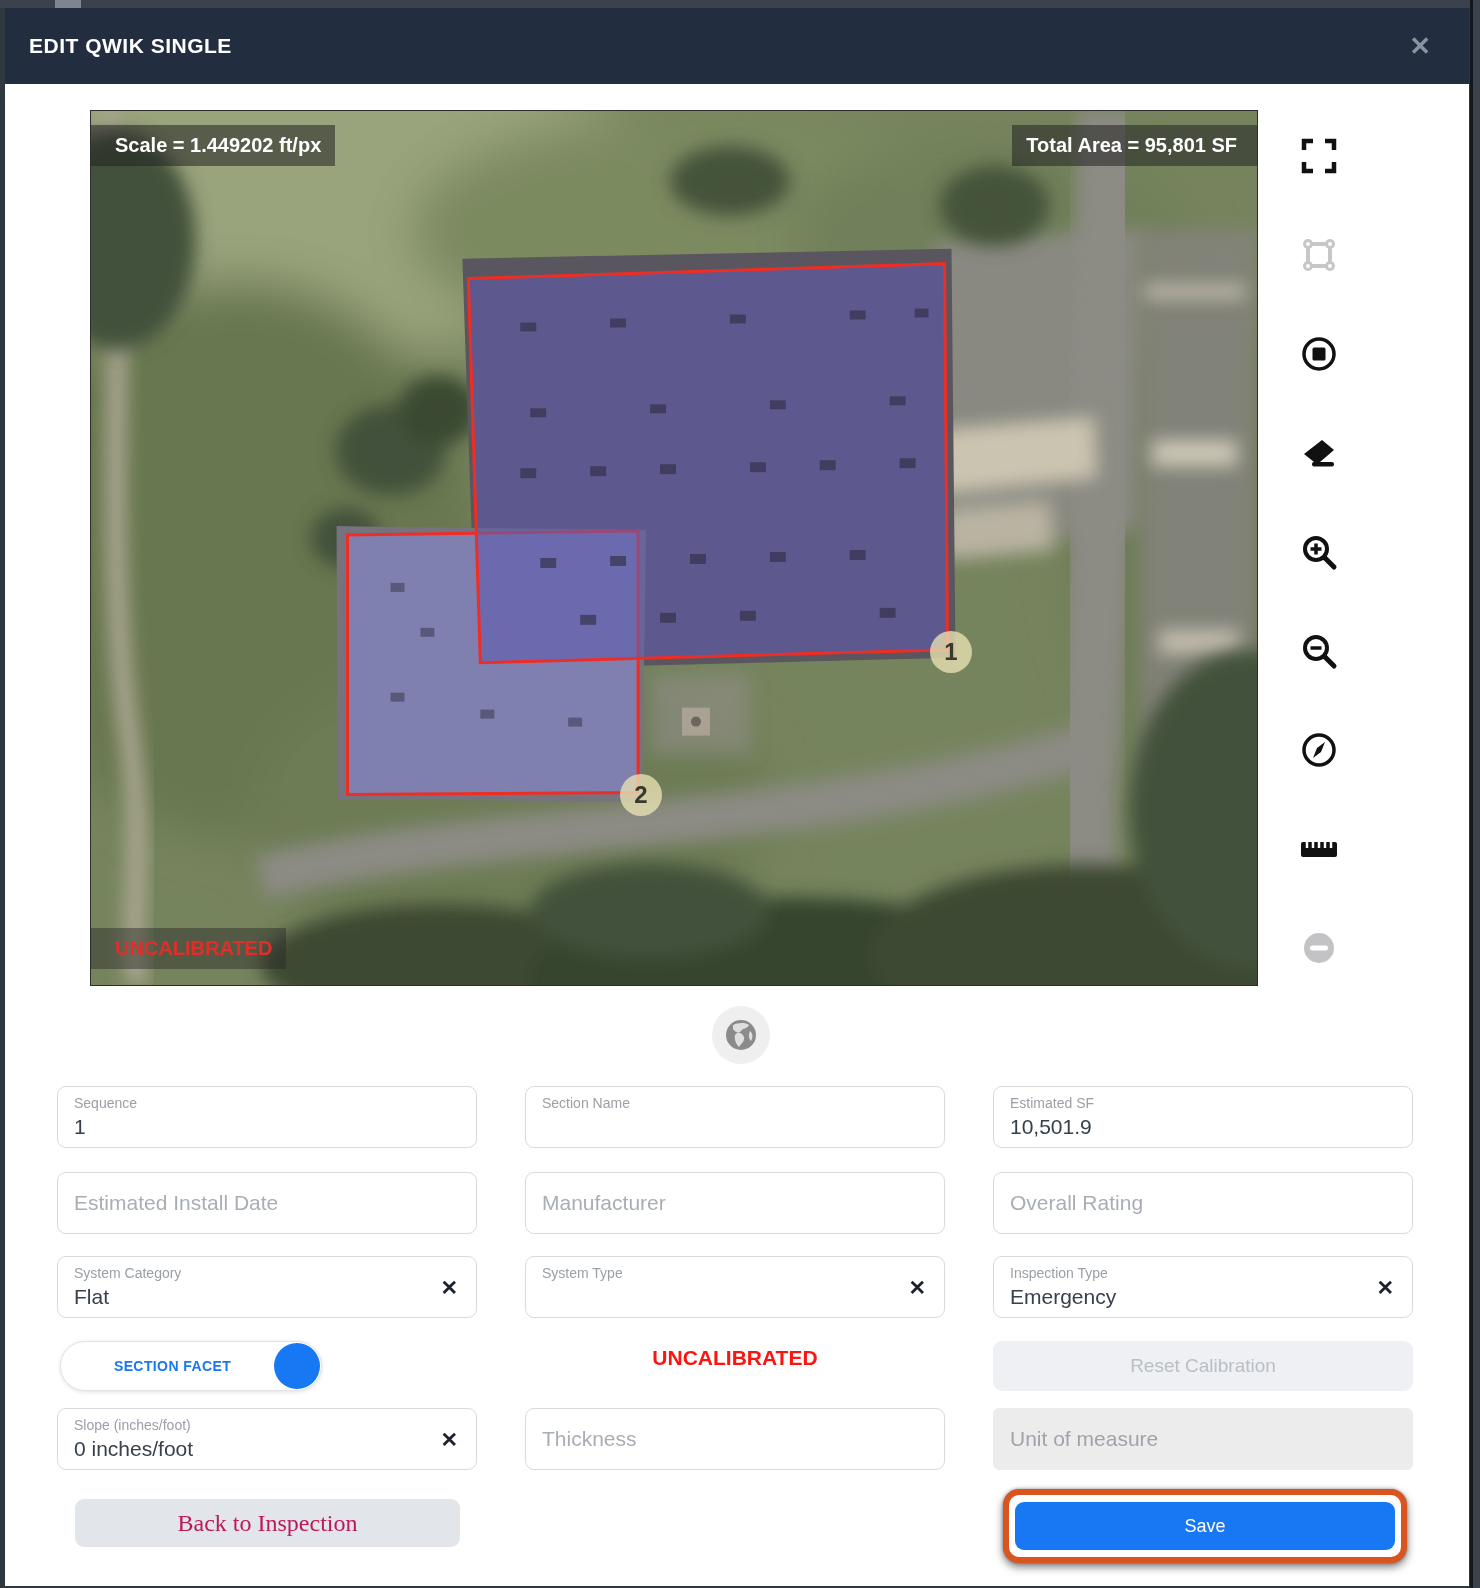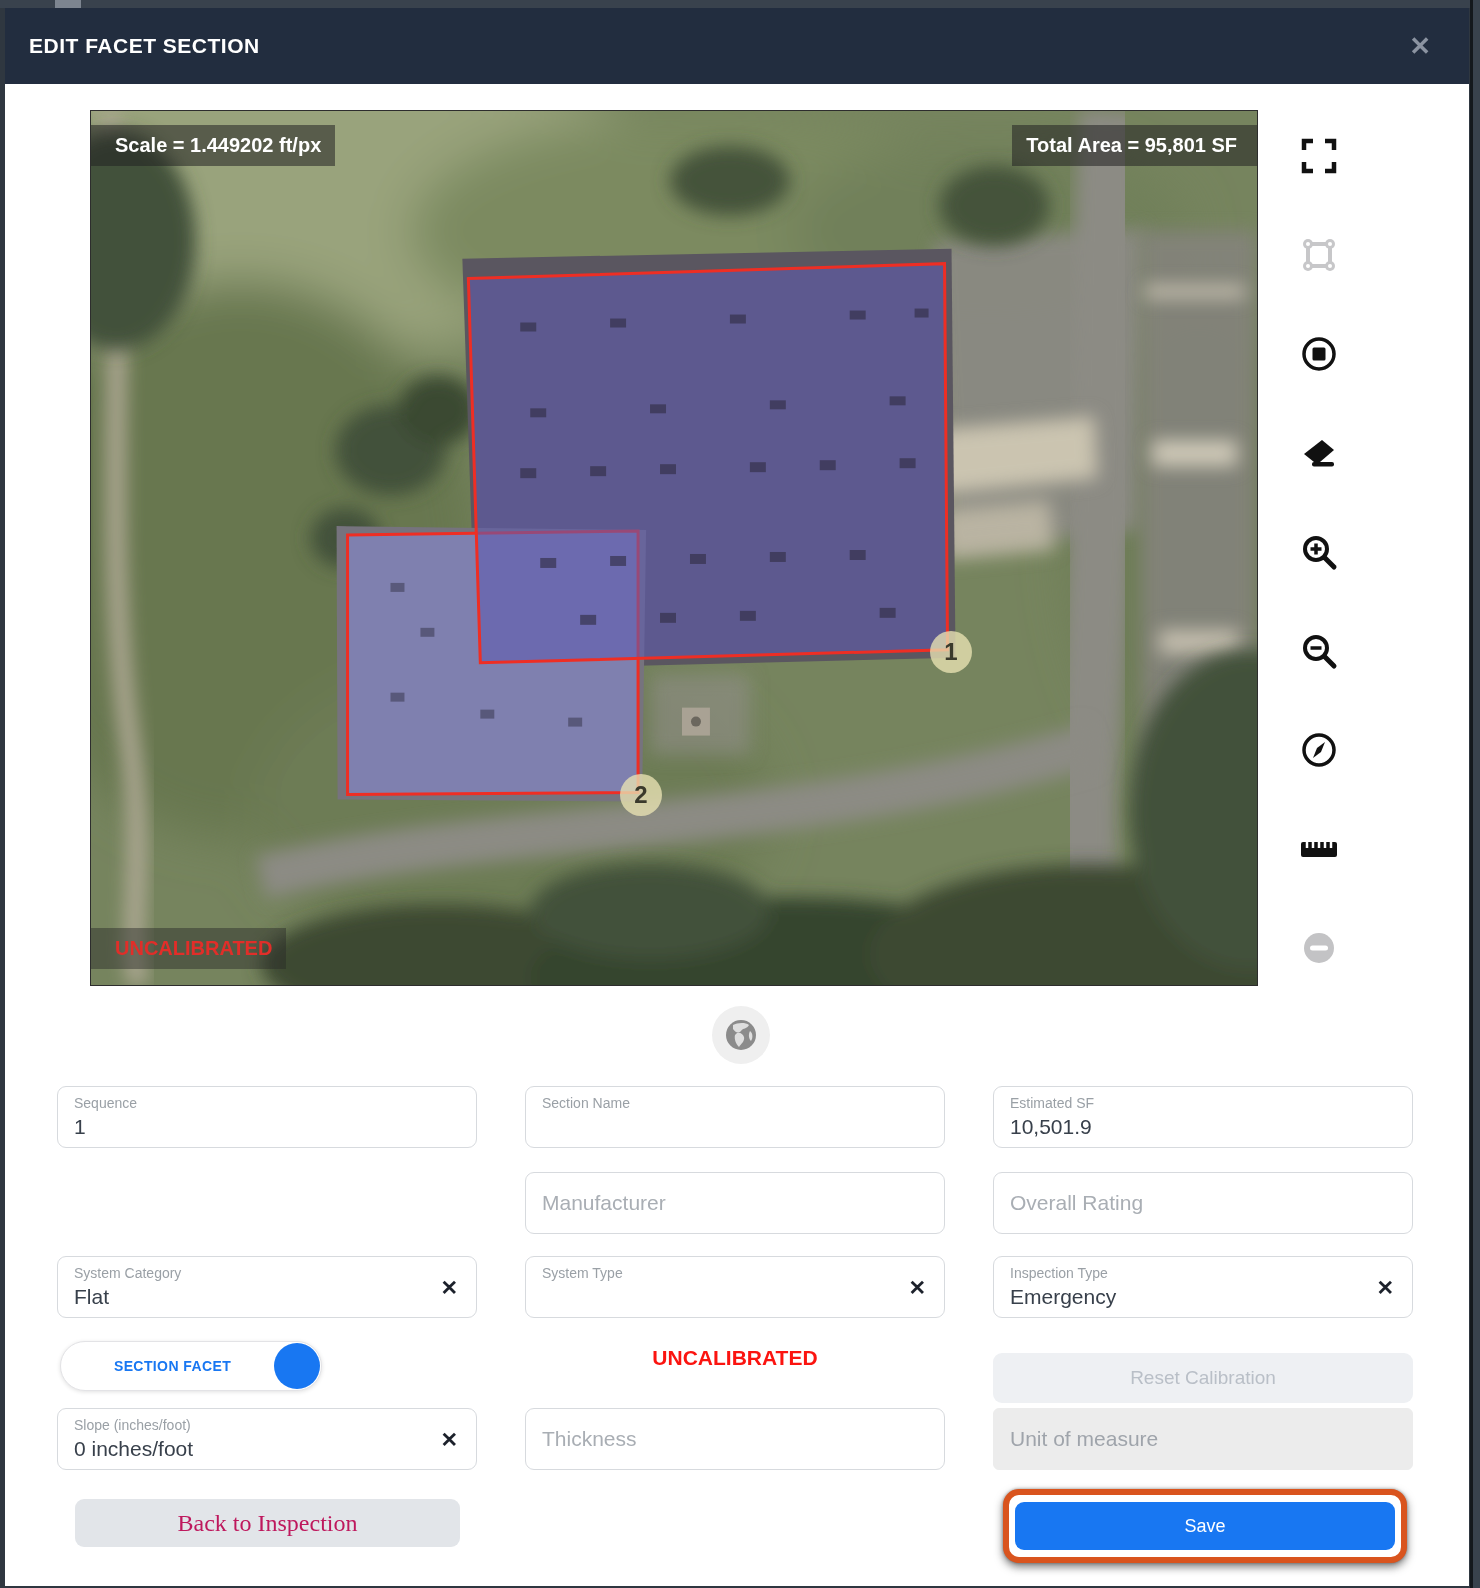--- a/index.html
+++ b/index.html
@@ -47,40 +47,40 @@
   .field.filled-gray input::placeholder { color:#9fa4ab; }
 
   .col1 { left:52px; } .col2 { left:520px; } .col3 { left:988px; }
   .row1 { top:1078px; } .row2 { top:1164px; } .row3 { top:1248px; } .row5 { top:1400px; }
 
   
   .toggle-pill { position:absolute; left:55px; top:1333px; width:262px; height:50px; border-radius:25px; background:#fff; border:1px solid #e3e3e6; box-shadow:0 1px 4px rgba(0,0,0,0.12); display:flex; align-items:center; cursor:pointer; }
   .toggle-pill .tlabel { flex:1; text-align:center; color:#1877f2; font-size:14px; font-weight:700; letter-spacing:0.4px; padding-left:10px; }
   .toggle-pill .knob { width:46px; height:46px; border-radius:50%; background:#1877f2; margin-right:1px; flex:none; }
   .uncal-form { position:absolute; left:520px; top:1338px; width:420px; text-align:center; color:#fb1410; font-size:21px; font-weight:700; }
-  .reset-btn { position:absolute; left:988px; top:1333px; width:420px; height:50px; background:#eef0f3; border:none; border-radius:9px; color:#b9bfc7; font-size:19px; font-family:"Liberation Sans",sans-serif;margin-top:12px; }
+  .reset-btn { position:absolute; left:988px; top:1333px; width:420px; height:50px; background:#eef0f3; border:none; border-radius:9px; color:#b9bfc7; font-size:19px; font-family:"Liberation Sans",sans-serif; }
 
   
   .gray-btn { position:absolute; top:1491px; width:385px; height:48px; border:none; border-radius:9px; background:#e2e5e9; color:#be185d; font-size:24px; font-family:Liberation Serif, serif; cursor:pointer; }
   .back-btn { left:70px; } .remove-btn { left:538px; }
   .save-annotation { position:absolute; left:998px; top:1481px; width:404px; height:74px; border:6px solid #d9541e; border-radius:16px; background:#ffffff; box-shadow:0 4px 8px rgba(40,40,40,0.6), 0 0 3px rgba(40,40,40,0.45); display:flex; align-items:center; justify-content:center; }
   .save-btn { width:380px; height:48px; border:none; border-radius:9px; background:#1877f2; color:#ffffff; font-size:18px; font-family:"Liberation Sans",sans-serif; cursor:pointer; }
 </style>
 </head>
 <body>
 
 <div class="page">
   <div class="top-strip"></div>
   <div class="top-tab"></div>
   <div class="right-edge"></div>
 
   <div class="modal">
 
     <div class="header">
-      <div class="title">EDIT FACET SECTION</div>
+      <div class="title">EDIT QWIK SINGLE</div>
       <button class="close-btn">✕</button>
     </div>
 
     <div class="map">
       <svg viewBox="0 0 1168 876" preserveAspectRatio="none">
         <defs>
           <filter id="soft" x="-50%" y="-50%" width="200%" height="200%">
               <feGaussianBlur stdDeviation="9"></feGaussianBlur>
             </filter>
           <filter id="soft2" x="-50%" y="-50%" width="200%" height="200%">
@@ -273,20 +273,23 @@
       <div class="fvalue">1</div>
     </div>
     <div class="field col2 row1">
       <div class="flabel">Section Name</div>
     </div>
     <div class="field col3 row1">
       <div class="flabel">Estimated SF</div>
       <div class="fvalue">10,501.9</div>
     </div>
 
+    <div class="field input-only col1 row2">
+      <input type="text" placeholder="Estimated Install Date" style="">
+    </div>
     <div class="field input-only col2 row2">
       <input type="text" placeholder="Manufacturer" style="">
     </div>
     <div class="field input-only col3 row2">
       <input type="text" placeholder="Overall Rating" style="">
     </div>
 
     <div class="field col1 row3">
       <div class="flabel">System Category</div>
       <div class="fvalue">Flat</div>

